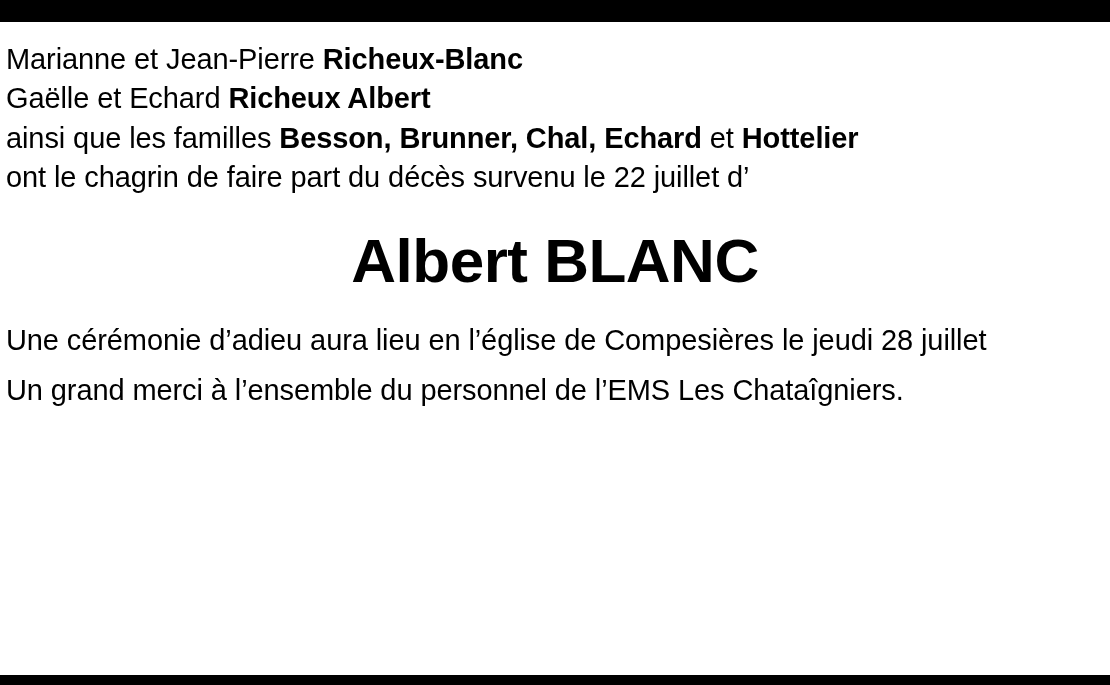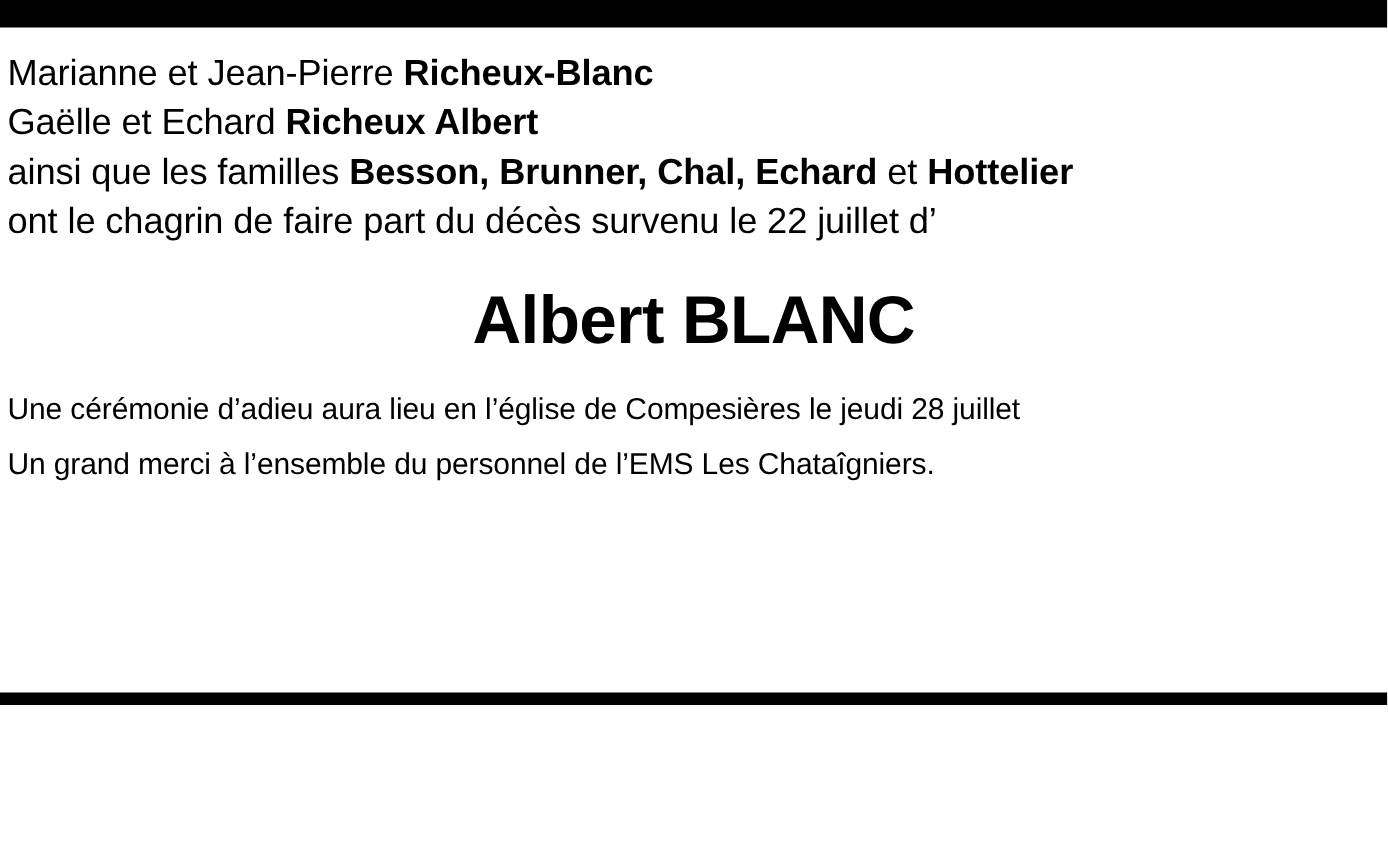--- a/index.html
+++ b/index.html
@@ -7,21 +7,21 @@
     padding: 0;
     background: #ffffff;
   }
   body {
     font-family: "Liberation Sans", sans-serif;
     color: #000000;
   }
   .page {
     position: relative;
     width: 1110px;
-    height: 564px;
+    height: 685px;
     background: #ffffff;
     overflow: hidden;
     box-sizing: border-box;
   }
   .rule-top {
     position: absolute;
     left: 0;
     top: 0;
     width: 1110px;
     height: 22px;
@@ -50,35 +50,35 @@
     letter-spacing: -0.1px;
   }
   .family-line {
     white-space: nowrap;
   }
   .family-line b {
     font-weight: 700;
   }
   .deceased-name {
     text-align: center;
-    font-size: 54px;
+    font-size: 62px;
     font-weight: 700;
     letter-spacing: -0.5px;
     margin-top: 30px;
     line-height: 1.05;
   }
   .deceased-year {
     text-align: center;
     font-size: 42px;
     font-weight: 400;
     margin-top: 6px;
     line-height: 1.1;
   }
   .para {
-    font-size: 24px;
+    font-size: 29px;
     line-height: 1.33;
     margin-top: 28px;
     letter-spacing: -0.1px;
   }
   .para.tight {
     margin-top: 12px;
   }
   .para .nowrapline {
     display: block;
     white-space: nowrap;

